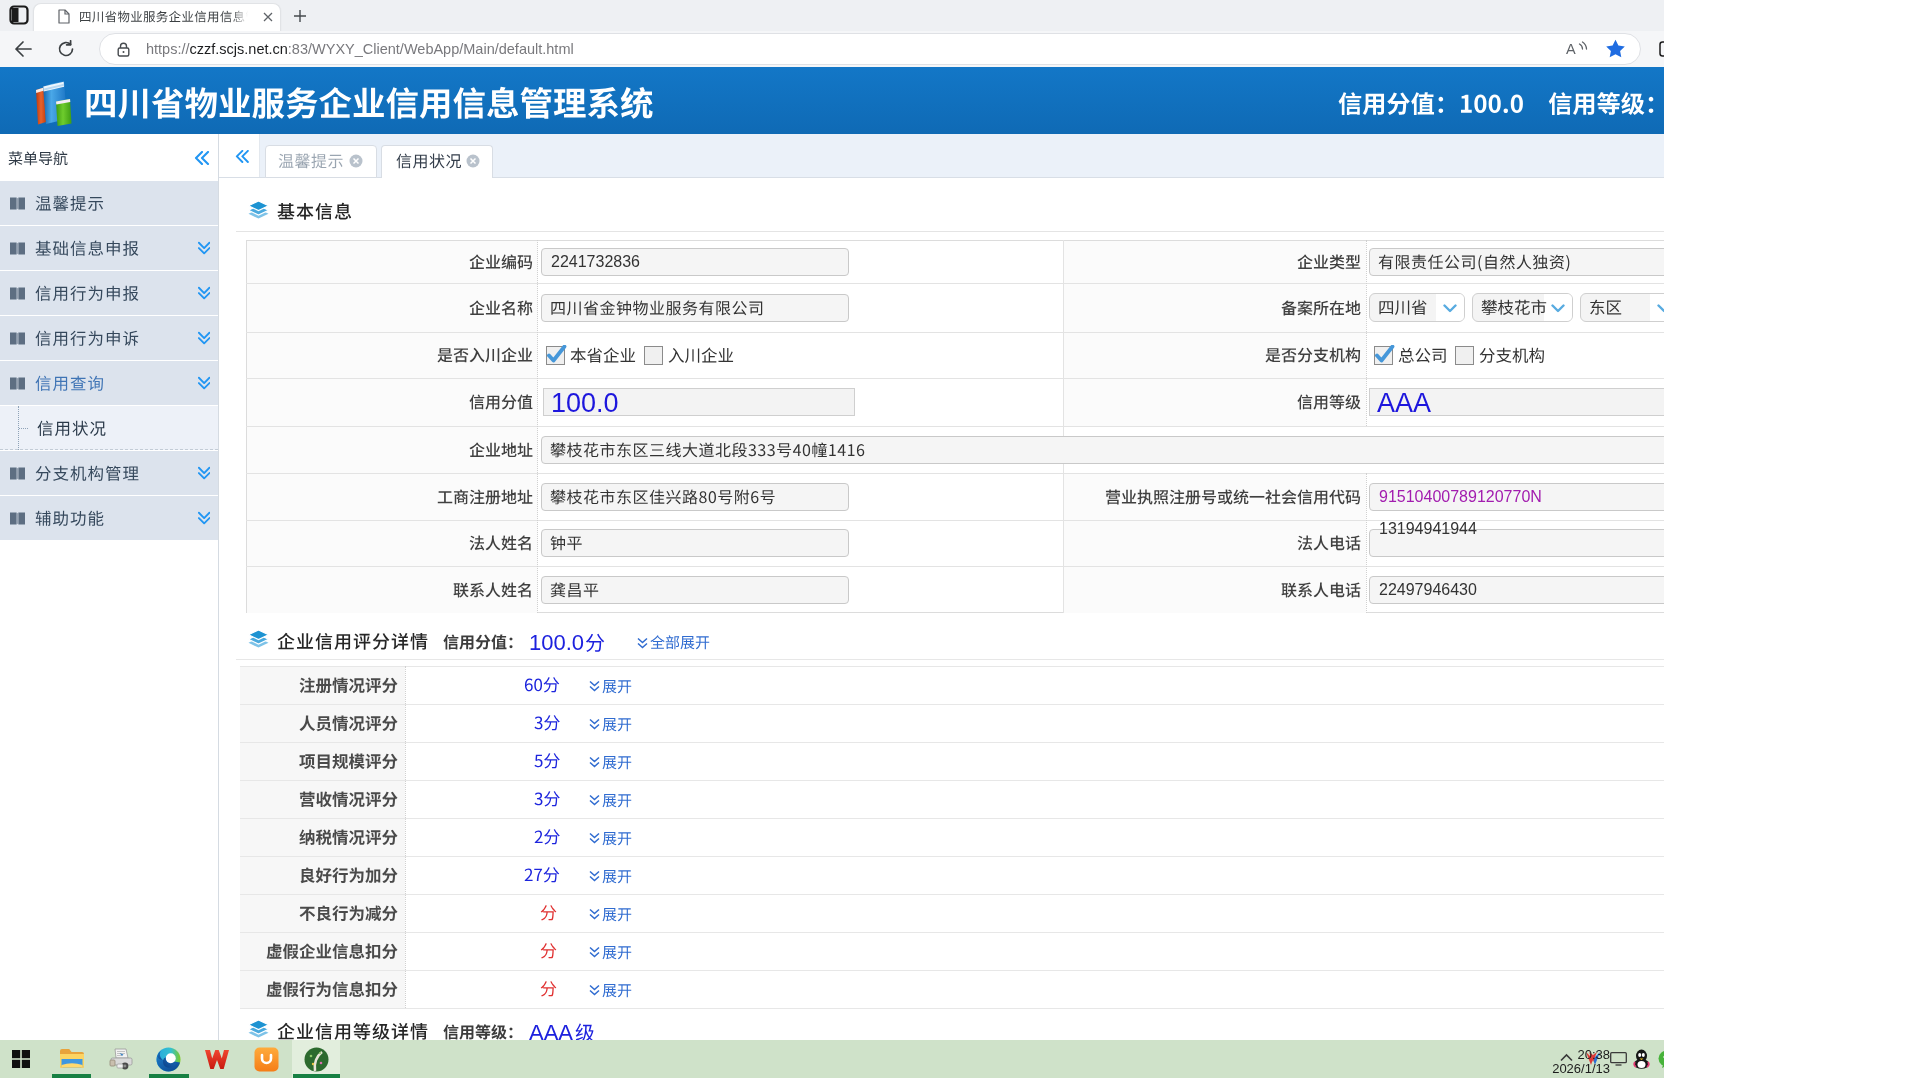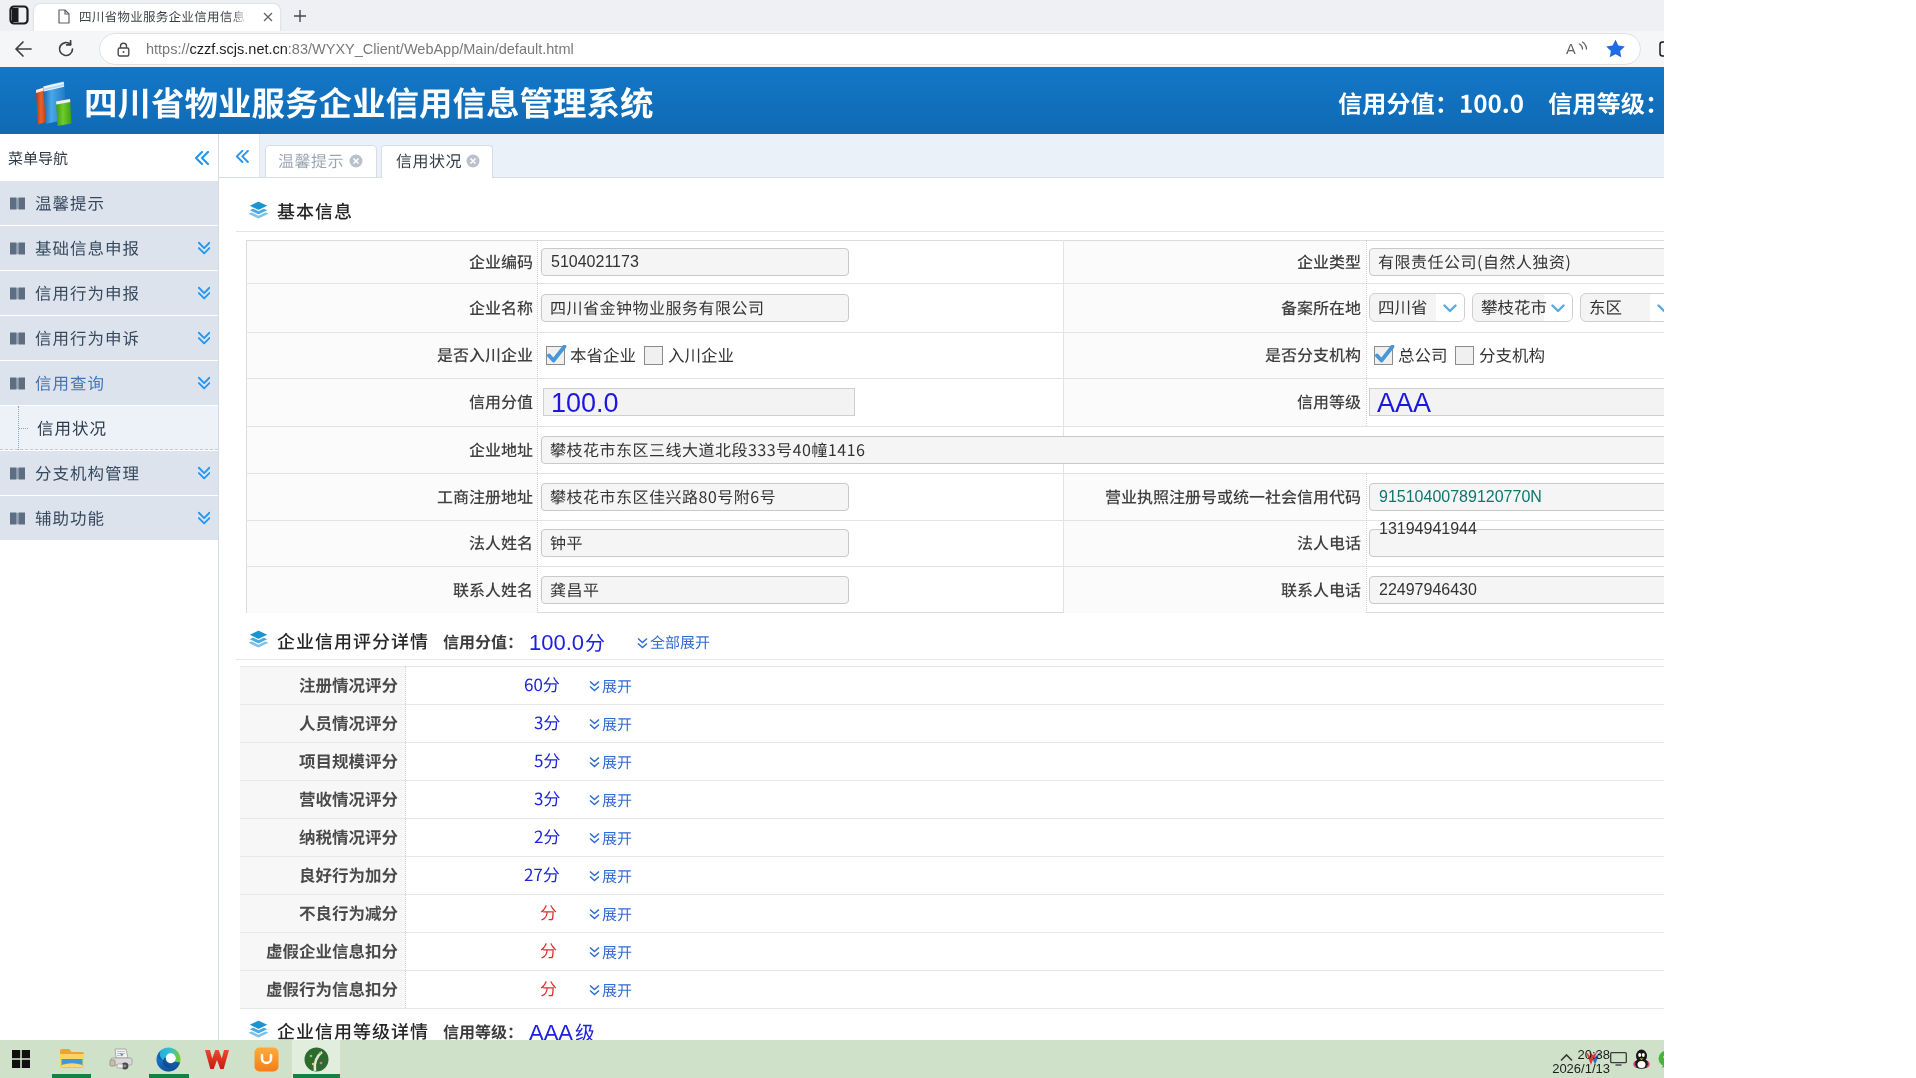--- a/index.html
+++ b/index.html
@@ -434,21 +434,21 @@
 <div class="abs" style="left:1366px;top:473px;width:1px;height:140px;border-left:1px dotted #d0d0d0"></div>
 <svg class="vt " style="left:469.0px;top:250.5px" width="65.0" height="20.0">
       <g fill="#404040" transform="translate(0,17.04) scale(0.01600,-0.01600)">
         <use href="#gm4f01" x="0"></use>
         <use href="#gm4e1a" x="1000"></use>
         <use href="#gm7f16" x="2000"></use>
         <use href="#gm7801" x="3000"></use>
       </g>
     </svg>
 <div class="abs" style="left:541px;top:247.5px;width:308px;height:28px;background:#f5f5f5;border:1px solid #c9c9c9;border-radius:4px"></div>
-<div class="ht" style="left:551.0px;top:261.5px;font-size:16px;color:#333;font-weight:400;">5104021173</div>
+<div class="ht" style="left:551.0px;top:261.5px;font-size:16px;color:#333;font-weight:400;">2241732836</div>
 <svg class="vt " style="left:1297.0px;top:250.5px" width="65.0" height="20.0">
       <g fill="#404040" transform="translate(0,17.04) scale(0.01600,-0.01600)">
         <use href="#gm4f01" x="0"></use>
         <use href="#gm4e1a" x="1000"></use>
         <use href="#gm7c7b" x="2000"></use>
         <use href="#gm578b" x="3000"></use>
       </g>
     </svg>
 <div class="abs" style="left:1369px;top:247.5px;width:308px;height:28px;background:#f5f5f5;border:1px solid #c9c9c9;border-radius:4px"></div>
 <svg class="vt " style="left:1378.0px;top:250.5px" width="194.0" height="20.0">
@@ -700,21 +700,21 @@
         <use href="#gm4e00" x="9000"></use>
         <use href="#gm793e" x="10000"></use>
         <use href="#gm4f1a" x="11000"></use>
         <use href="#gm4fe1" x="12000"></use>
         <use href="#gm7528" x="13000"></use>
         <use href="#gm4ee3" x="14000"></use>
         <use href="#gm7801" x="15000"></use>
       </g>
     </svg>
 <div class="abs" style="left:1369px;top:482.5px;width:308px;height:28px;background:#f5f5f5;border:1px solid #c9c9c9;border-radius:4px"></div>
-<div class="ht" style="left:1379.0px;top:496.5px;font-size:16px;color:#0f766e;font-weight:400;">91510400789120770N</div>
+<div class="ht" style="left:1379.0px;top:496.5px;font-size:16px;color:#a21caf;font-weight:400;">91510400789120770N</div>
 <svg class="vt " style="left:469.0px;top:532.0px" width="65.0" height="20.0">
       <g fill="#404040" transform="translate(0,17.04) scale(0.01600,-0.01600)">
         <use href="#gm6cd5" x="0"></use>
         <use href="#gm4eba" x="1000"></use>
         <use href="#gm59d3" x="2000"></use>
         <use href="#gm540d" x="3000"></use>
       </g>
     </svg>
 <div class="abs" style="left:541px;top:529.0px;width:308px;height:28px;background:#f5f5f5;border:1px solid #c9c9c9;border-radius:4px"></div>
 <svg class="vt " style="left:550.0px;top:532.0px" width="34.0" height="20.0">

